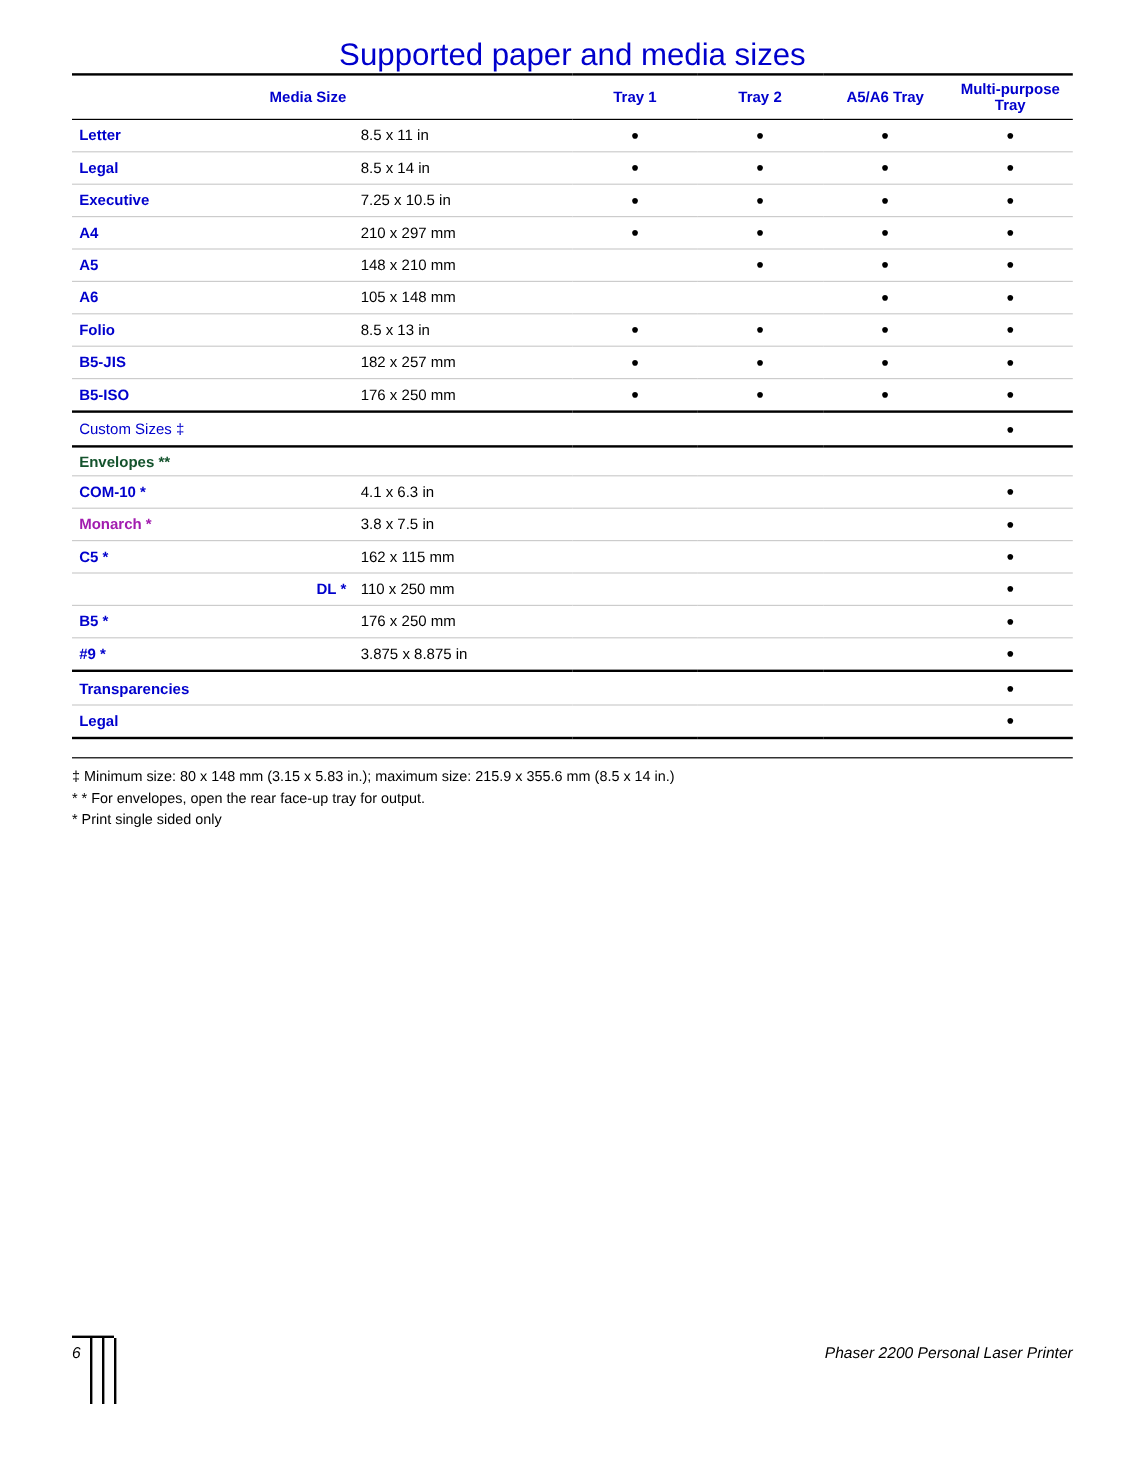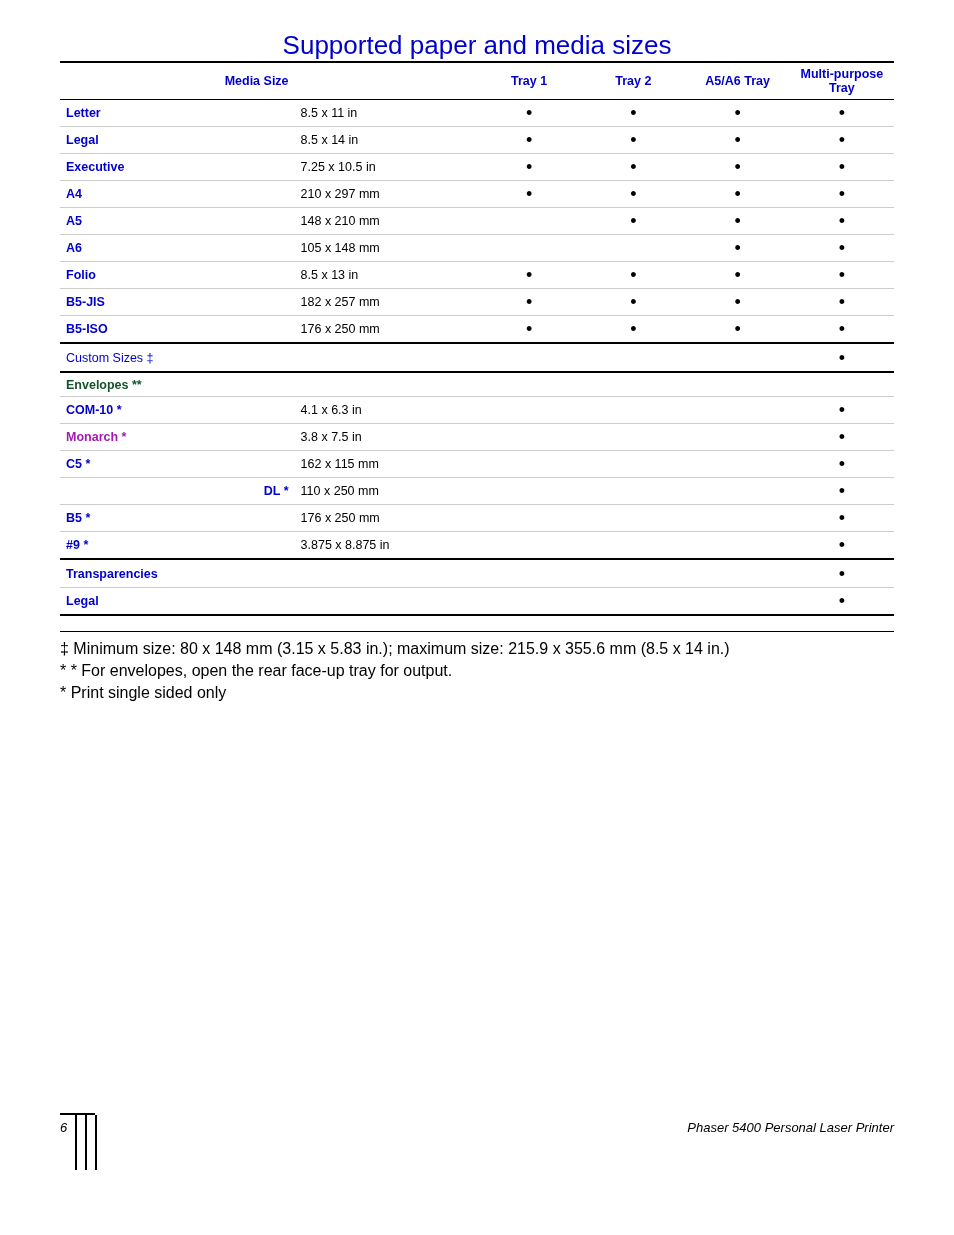--- a/index.html
+++ b/index.html
@@ -84,21 +84,21 @@
 
     .footnotes {
       margin-top: 14px;
       font-size: 12px;
       border-top: 1px solid #000;
       padding-top: 8px;
     }
 
     .footnotes p {
       margin-bottom: 4px;
-      font-size: 16px;
+      font-size: 12px;
     }
 
     .page-footer {
       position: absolute;
       bottom: 100px;
       left: 0;
       right: 0;
       display: flex;
       justify-content: space-between;
       padding: 0 60px;
@@ -315,21 +315,21 @@
 
   <div class="footnotes">
     <p>‡ Minimum size: 80 x 148 mm (3.15 x 5.83 in.); maximum size: 215.9 x 355.6 mm (8.5 x 14 in.)</p>
     <p>* *  For envelopes, open the rear face-up tray for output.</p>
     <p>*  Print single sided only</p>
   </div>
 </div>
 
 <div class="page-footer">
   <span>6</span>
-  <span>Phaser 5400 Personal Laser Printer</span>
+  <span>Phaser 2200 Personal Laser Printer</span>
 </div>
 
 <div class="dec-lines" style="position:absolute; bottom:65px; left:60px;">
   <div class="dec-h1"></div>
   <div class="dec-v1"></div>
   <div class="dec-v2"></div>
   <div class="dec-v3"></div>
 </div>
 
 </body></html>

